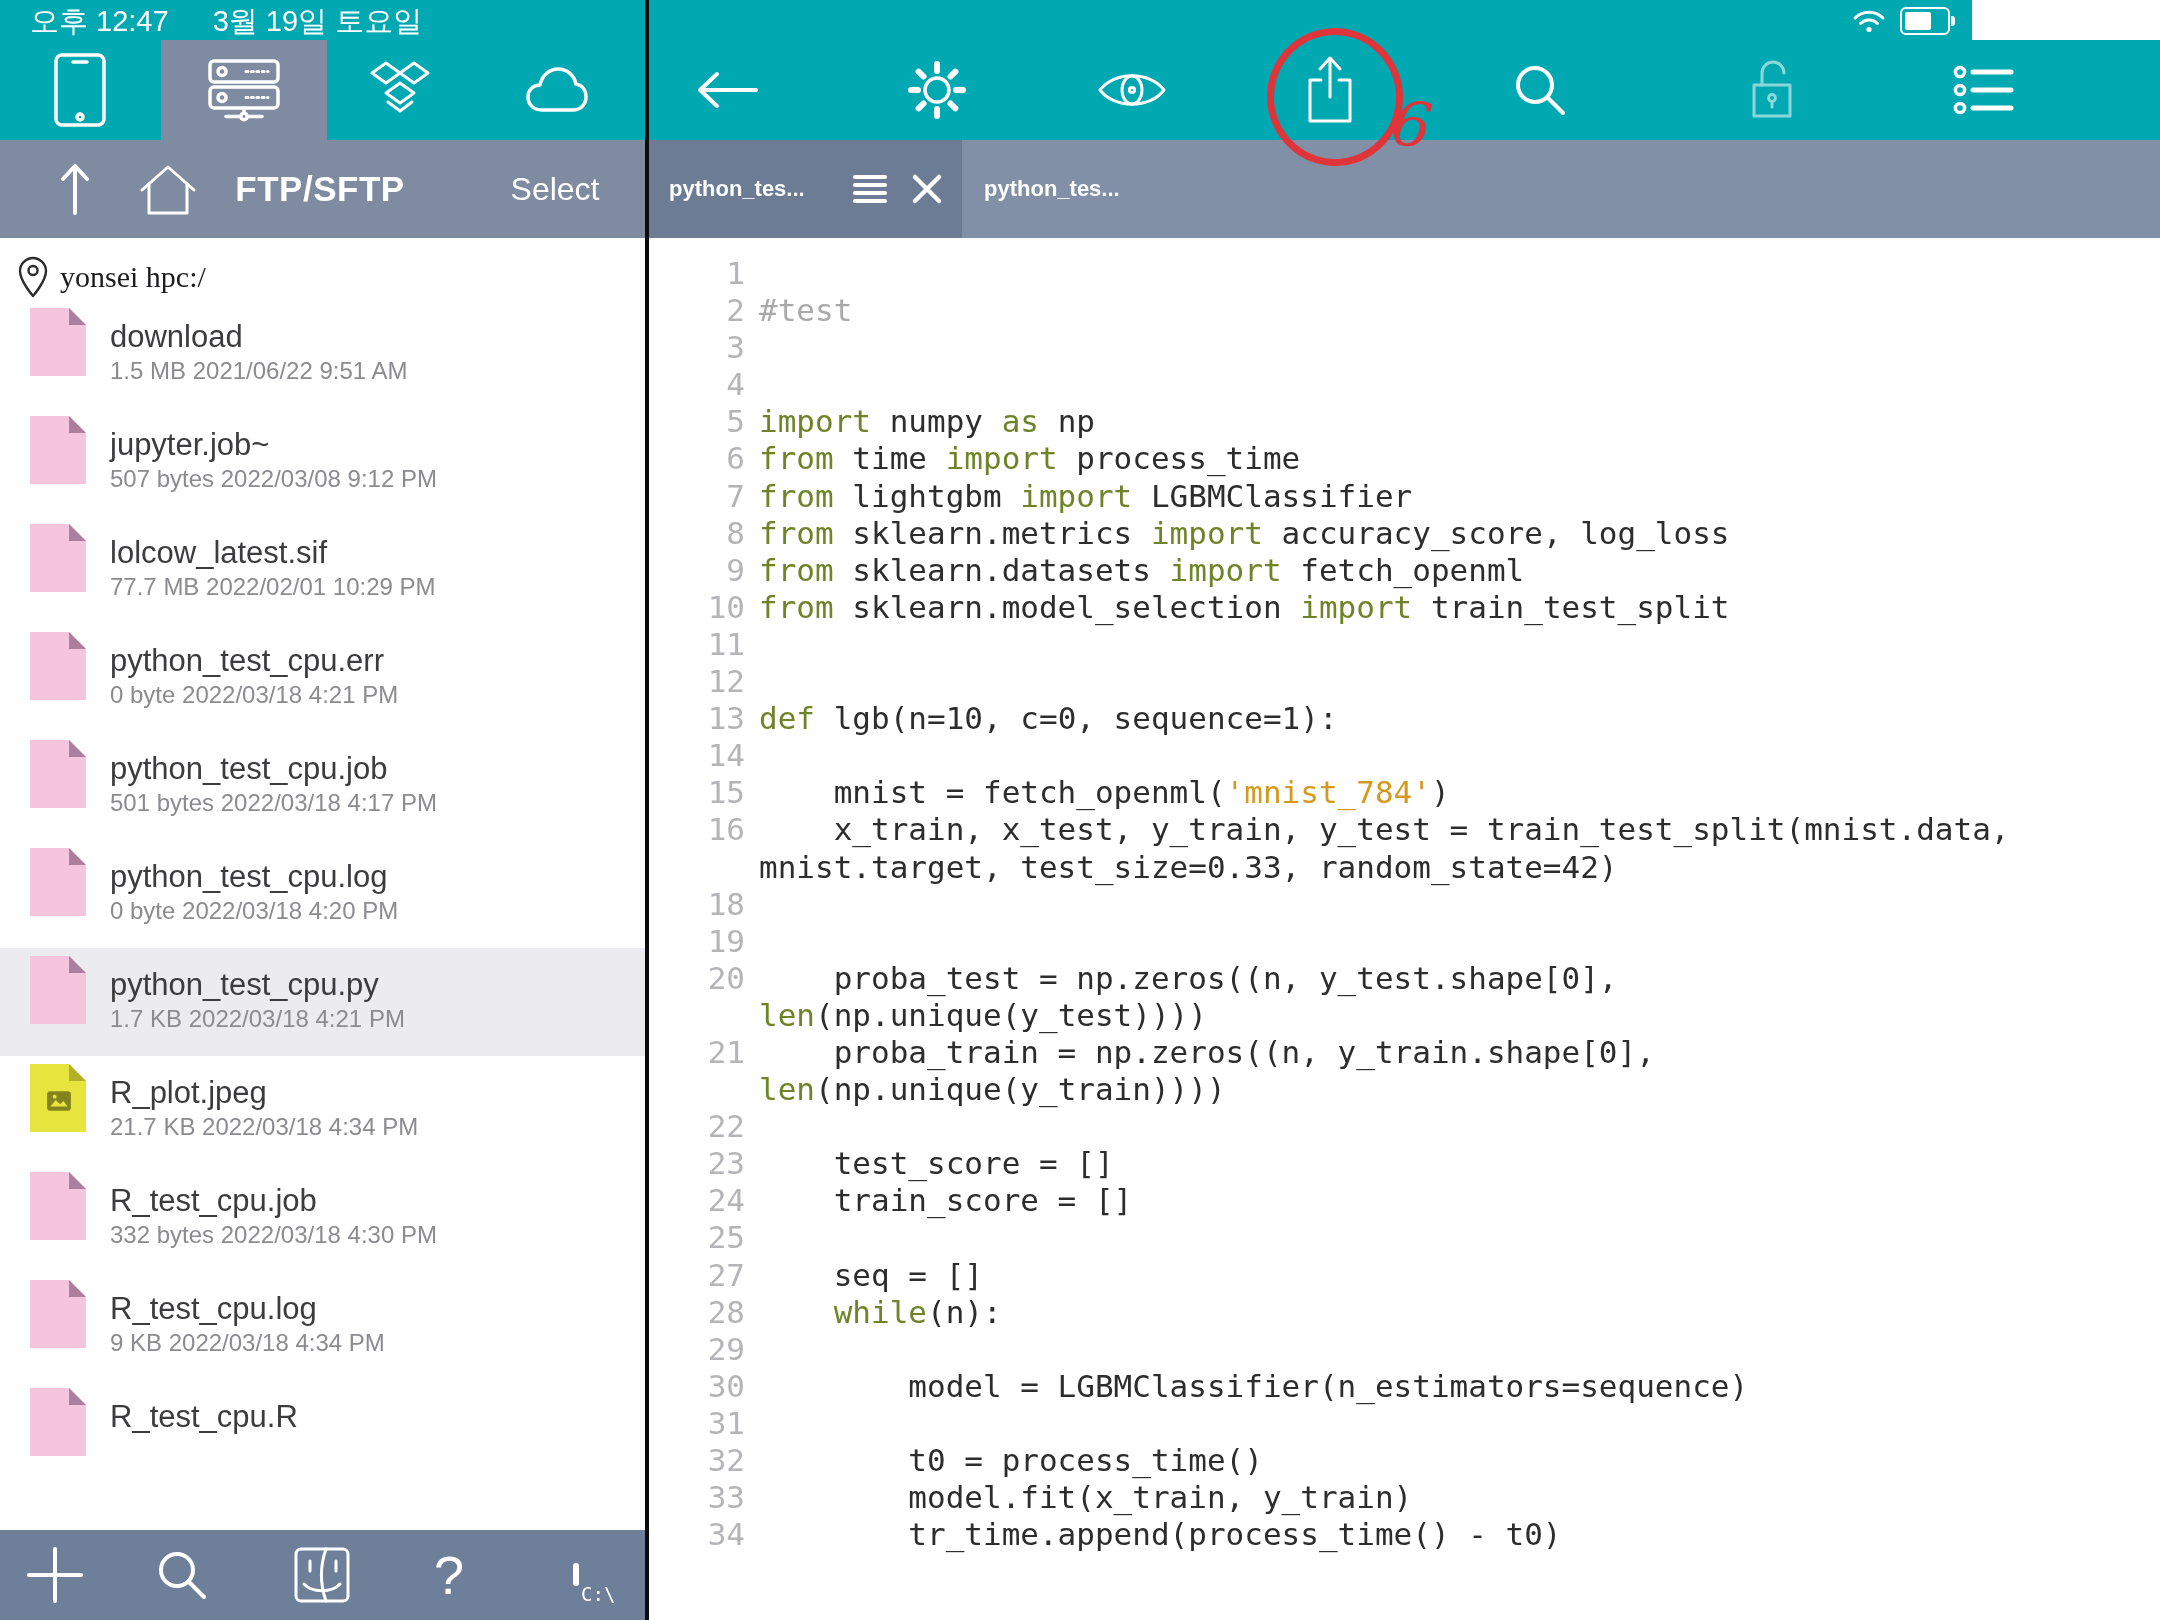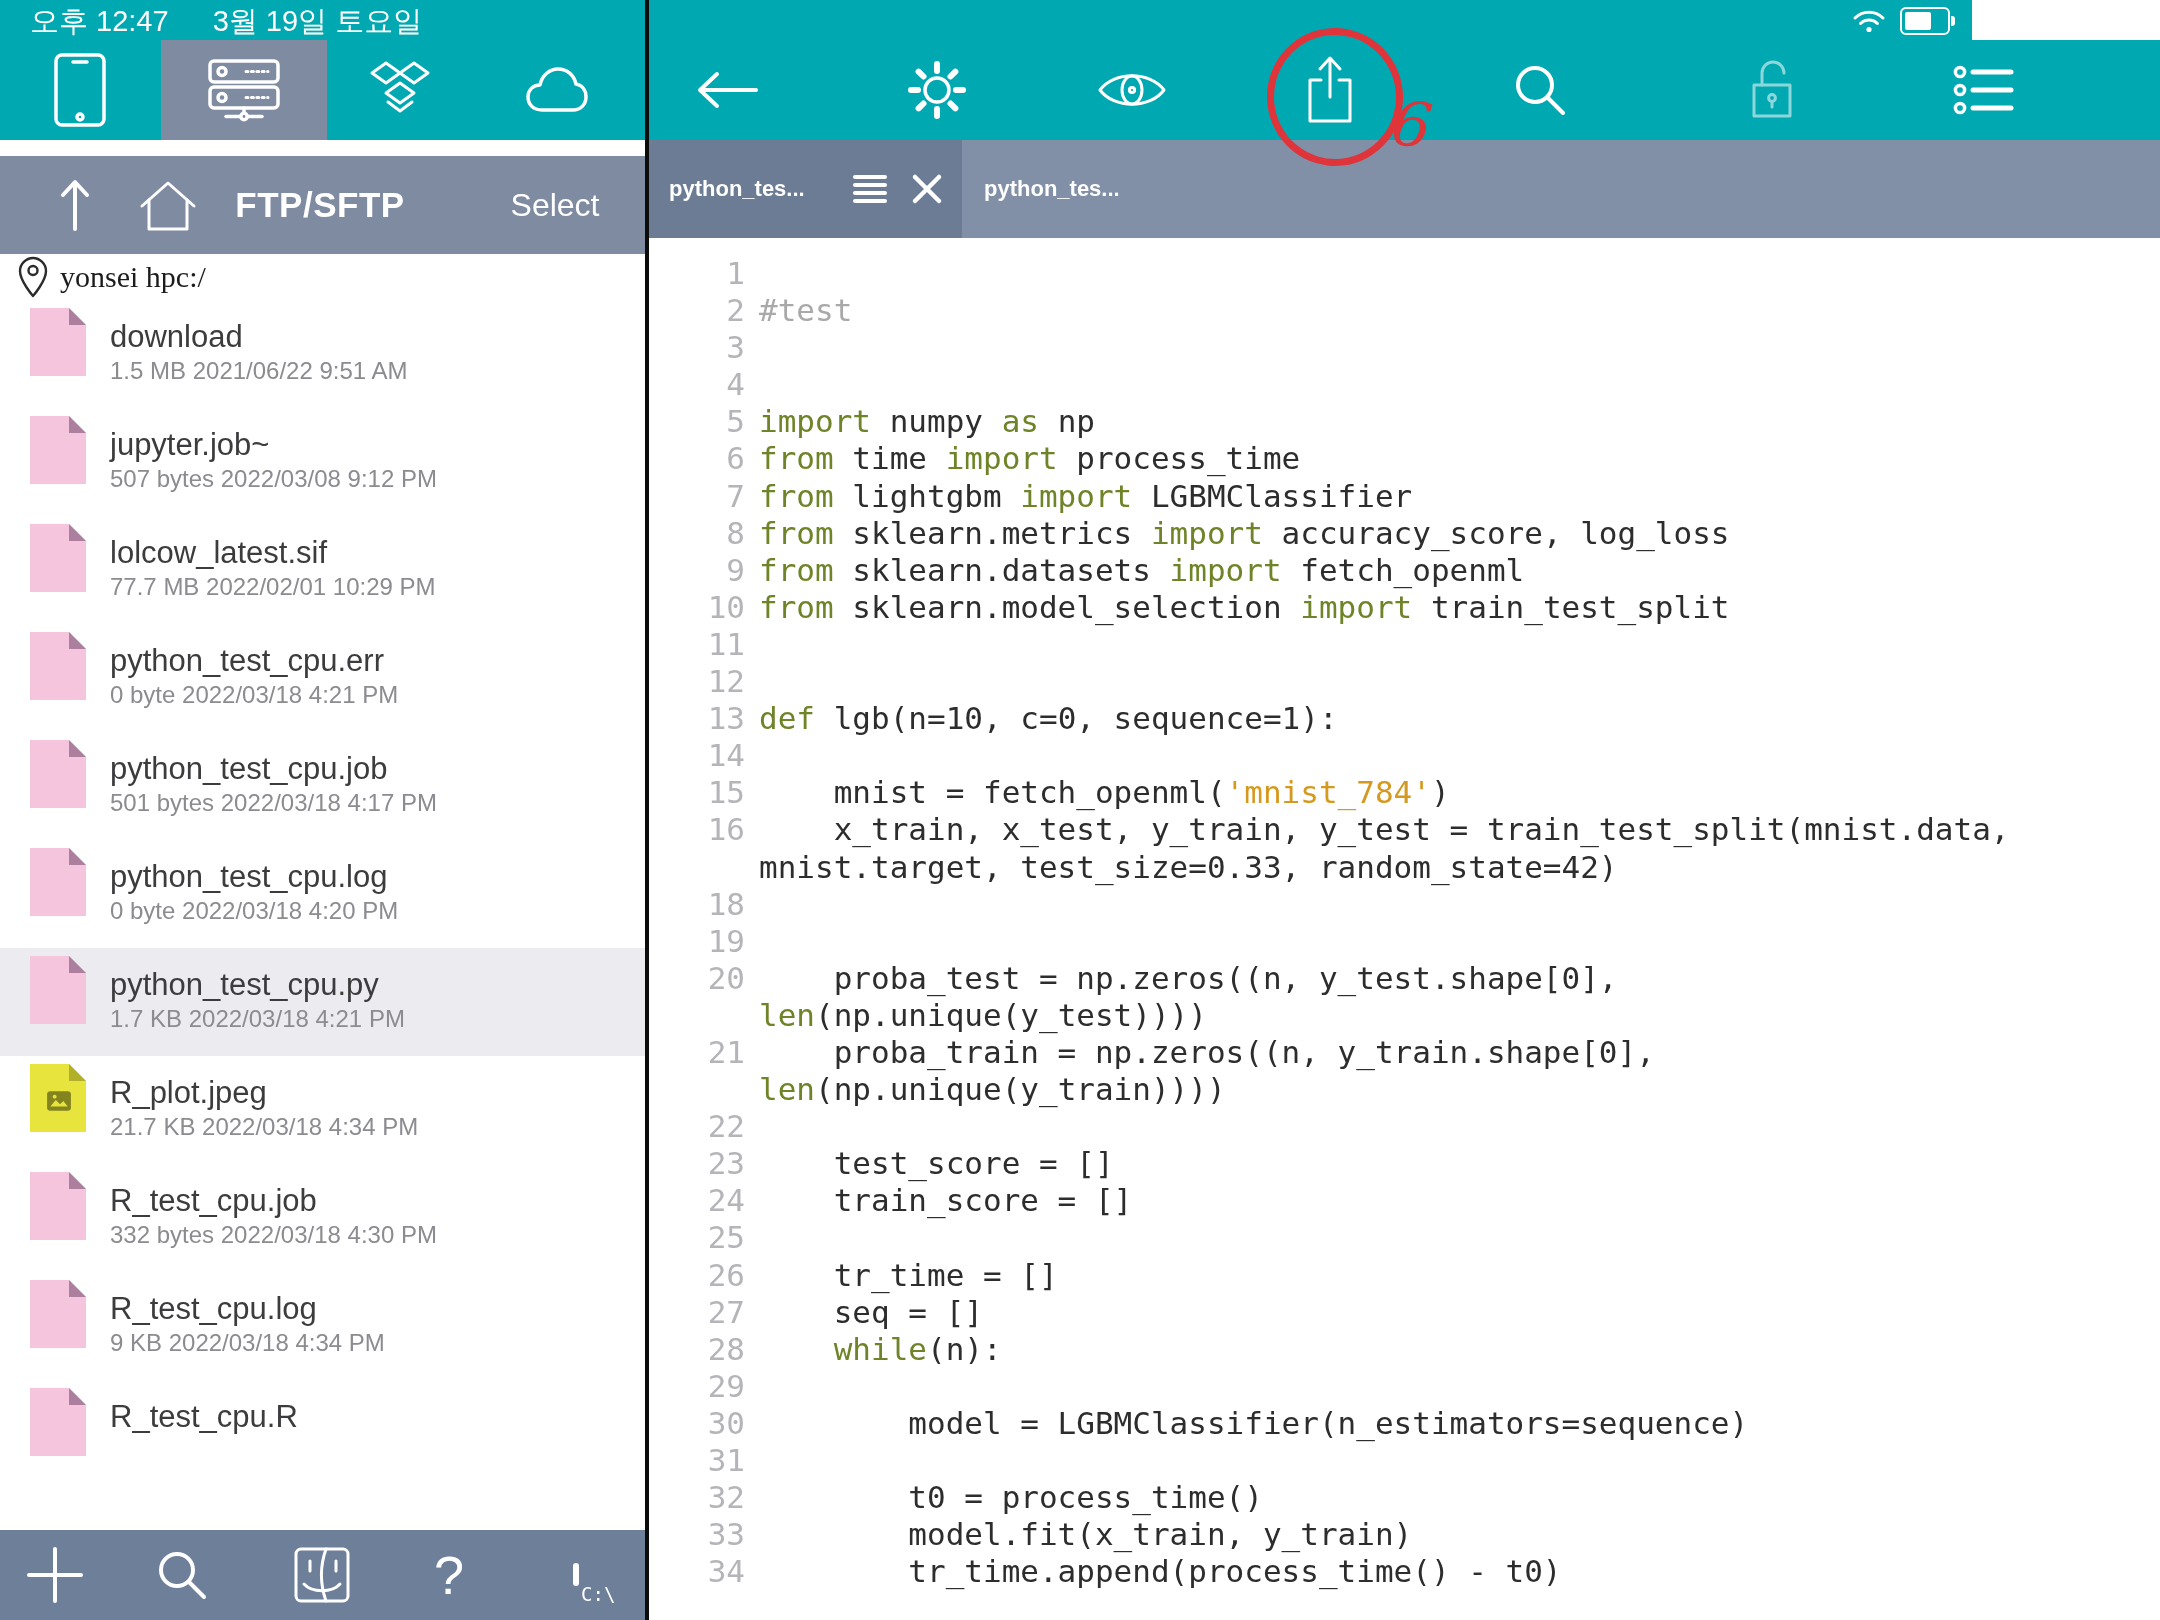--- a/index.html
+++ b/index.html
@@ -15,21 +15,21 @@
   .battery .nub{position:absolute;right:-7px;top:7px;width:4px;height:10px;background:#fff;border-radius:0 3px 3px 0;}
 
   .toolbar{position:absolute;left:0;top:40px;width:2160px;height:100px;background:#00a8b1;z-index:3;}
   .tb-icon{position:absolute;top:50%;transform:translate(-50%,-50%);}
   .ftp-tab-bg{position:absolute;left:161px;top:0;width:166px;height:100px;background:#7e8ba1;}
 
   svg.oline{fill:none;stroke:#fff;stroke-width:3.5;stroke-linecap:round;stroke-linejoin:round;display:block;}
   svg.dline{fill:none;stroke:#2c2c2e;stroke-width:2.4;stroke-linecap:round;stroke-linejoin:round;display:block;}
 
   
-  .left-header{position:absolute;left:0;top:156px;width:645px;height:98px;background:#7e8ba1;z-index:3;}
+  .left-header{position:absolute;left:0;top:140px;width:645px;height:98px;background:#7e8ba1;z-index:3;}
   .lh-item{position:absolute;top:50%;transform:translate(-50%,-50%);color:#fff;}
   .lh-title{font-size:35px;font-weight:bold;letter-spacing:.5px;}
   .lh-select{font-size:32px;font-weight:400;}
 
   .tabbar{position:absolute;left:649px;top:140px;width:1511px;height:98px;background:#8190a7;z-index:3;}
   .tab-active{position:absolute;left:0;top:0;width:313px;height:98px;background:#6c7c95;}
   .tab-label{position:absolute;top:50%;transform:translateY(-50%);color:#fff;font-size:22px;font-weight:600;white-space:nowrap;}
 
   
   .divider{position:absolute;left:645px;top:0;width:4px;height:1620px;background:#0c0c0c;z-index:9;}
@@ -505,24 +505,20 @@
         </div>
         <div class="crow">
           <span class="gut">24</span>
           <span class="cline"><span class="tok-p">    train_score = []</span></span>
         </div>
         <div class="crow">
           <span class="gut">25</span>
           <span class="cline"></span>
         </div>
         <div class="crow">
-          <span class="gut">26</span>
-          <span class="cline"><span class="tok-p">    tr_time = []</span></span>
-        </div>
-        <div class="crow">
           <span class="gut">27</span>
           <span class="cline"><span class="tok-p">    seq = []</span></span>
         </div>
         <div class="crow">
           <span class="gut">28</span>
           <span class="cline"><span class="tok-p">    </span><span class="tok-k">while</span><span class="tok-p">(n):</span></span>
         </div>
         <div class="crow">
           <span class="gut">29</span>
           <span class="cline"></span>

